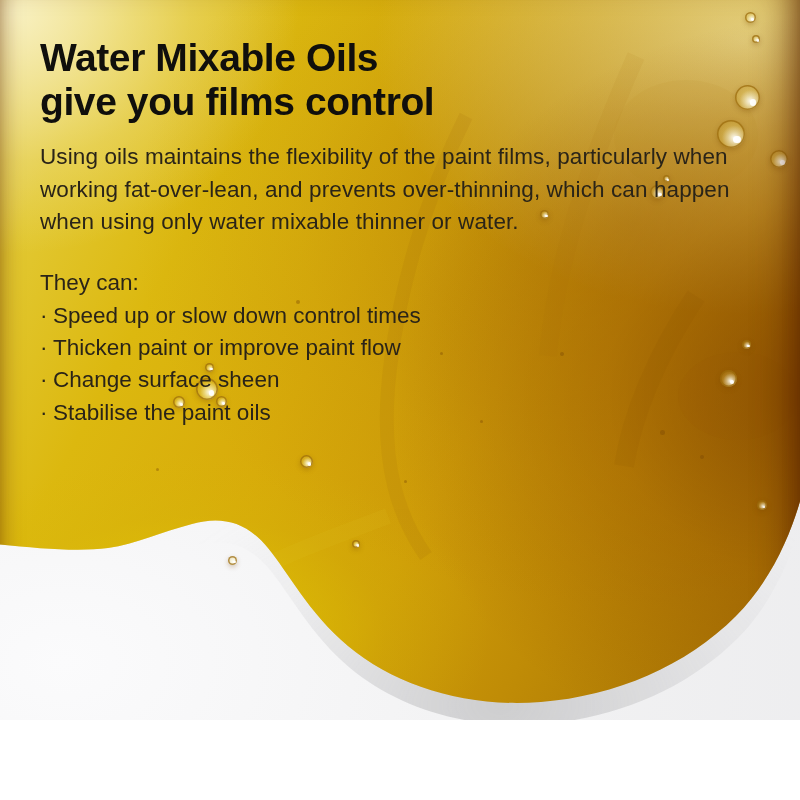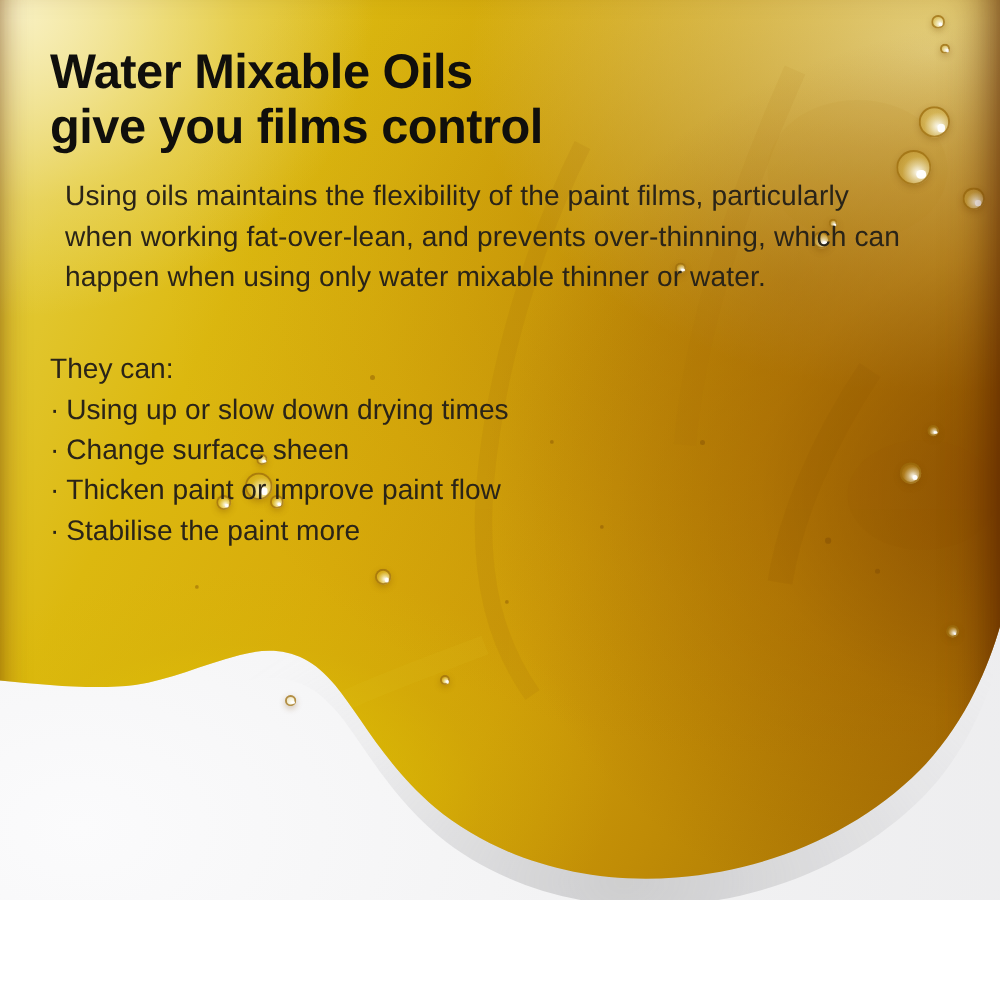--- a/index.html
+++ b/index.html
@@ -139,30 +139,30 @@
     margin: 0;
     font-size: 39px;
     font-weight: bold;
     line-height: 1.13;
     color: #100f0c;
     letter-spacing: -0.4px;
   }
   .headline .hl-line { display: block; }
 
   .para {
-    margin: 12px;
+    margin: 0;
     font-size: 22.5px;
     line-height: 1.44;
     color: #2a2418;
     letter-spacing: 0.1px;
   }
   .para-1 { margin-top: 17px; }
   .para-2 { margin-top: 33px; }
 
-  .list-block { margin-top: 41px; }
+  .list-block { margin-top: 29px; }
   .list-intro {
     margin: 0;
     font-size: 22.5px;
     line-height: 1.44;
     color: #2a2418;
   }
   ul.bullets {
     margin: 0;
     padding: 0;
     list-style: none;
@@ -237,24 +237,24 @@
       <span class="hl-line">Water Mixable Oils</span>
       <span class="hl-line">give you films control</span>
     </h1>
 
     <p class="para para-1">Using oils maintains the flexibility of the paint films, particularly when working fat-over-lean, and prevents over-thinning, which can happen when using only water mixable thinner or water.</p>
 
 
     <div class="list-block">
       <p class="list-intro">They can:</p>
       <ul class="bullets">
-        <li><span class="dot">·</span><span>Using up or slow down drying times</span></li>
+        <li><span class="dot">·</span><span>Speed up or slow down control times</span></li>
+        <li><span class="dot">·</span><span>Thicken paint or improve paint flow</span></li>
         <li><span class="dot">·</span><span>Change surface sheen</span></li>
-        <li><span class="dot">·</span><span>Thicken paint or improve paint flow</span></li>
-        <li><span class="dot">·</span><span>Stabilise the paint more</span></li>
+        <li><span class="dot">·</span><span>Stabilise the paint oils</span></li>
       </ul>
     </div>
 
   </div>
 
   <div class="oil-rim"></div>
 
 </div>
 
 </body></html>

